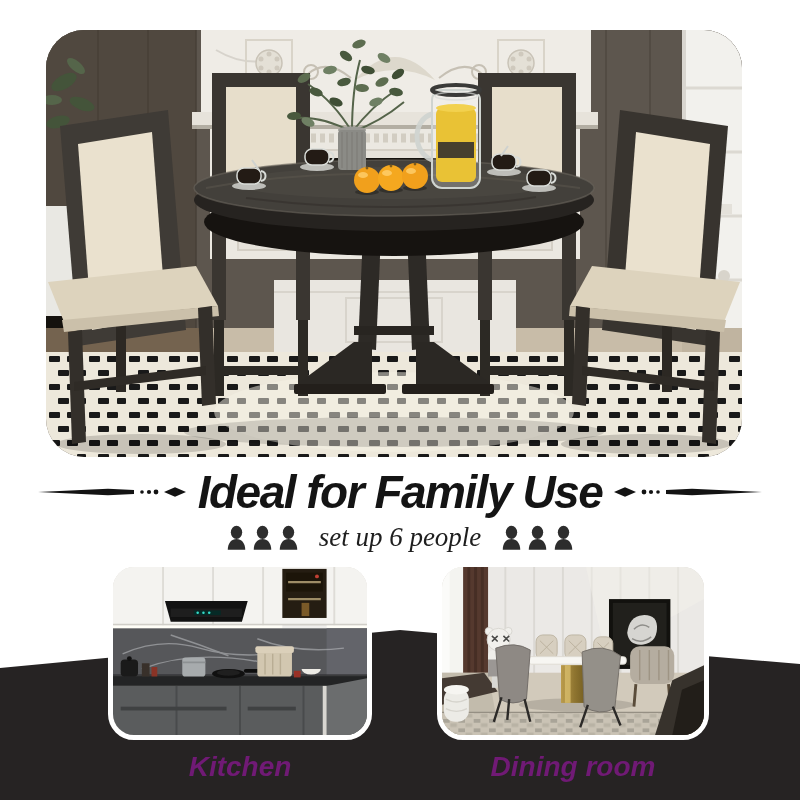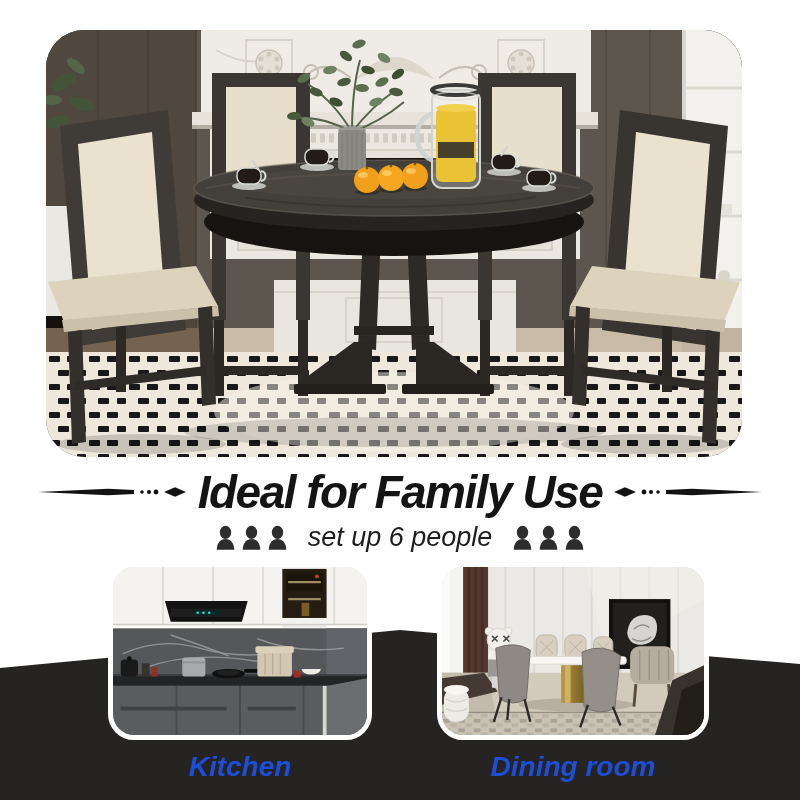--- a/index.html
+++ b/index.html
@@ -22,31 +22,31 @@
     display:flex;align-items:center;justify-content:center;gap:10px;}
   .headline-title{margin:0;font-size:46px;font-weight:bold;font-style:italic;
     color:#141414;letter-spacing:-1.5px;line-height:1.1;white-space:nowrap;}
   .flourish{display:block;}
   .flourish.right{transform:scaleX(-1);}
 
   
   .capacity-row{position:absolute;top:522px;left:0;width:800px;
     display:flex;align-items:center;justify-content:center;gap:14px;}
   .people-group{display:flex;gap:5px;align-items:flex-end;}
-  .capacity-label{font-size:27px;font-style:italic;color:#1e1e1e;margin:0 6px;white-space:nowrap;}
+  .capacity-label{font-size:27px;font-style:italic;color:#1e1e1e;margin:0 6px;white-space:nowrap;font-family:Liberation Serif, serif;}
 
   
   .room-photo{position:absolute;top:562px;margin:0;box-sizing:border-box;
     border:5px solid #ffffff;border-radius:26px;overflow:hidden;background:#d8d4cc;}
   .room-photo.kitchen{left:108px;width:264px;height:178px;}
   .room-photo.dining{left:437px;width:272px;height:178px;}
   .room-photo svg{display:block;}
 
   .room-caption{position:absolute;top:751px;text-align:center;
-    font-size:28px;font-weight:bold;font-style:italic;color:#1d4ed8;}
+    font-size:28px;font-weight:bold;font-style:italic;color:#701a75;}
   .room-caption.kitchen-cap{left:108px;width:264px;}
   .room-caption.dining-cap{left:437px;width:272px;font-style:italic;}
 </style>
 </head>
 <body>
 
 <div class="poster">
 
   <div class="footer-bg"></div>
 

